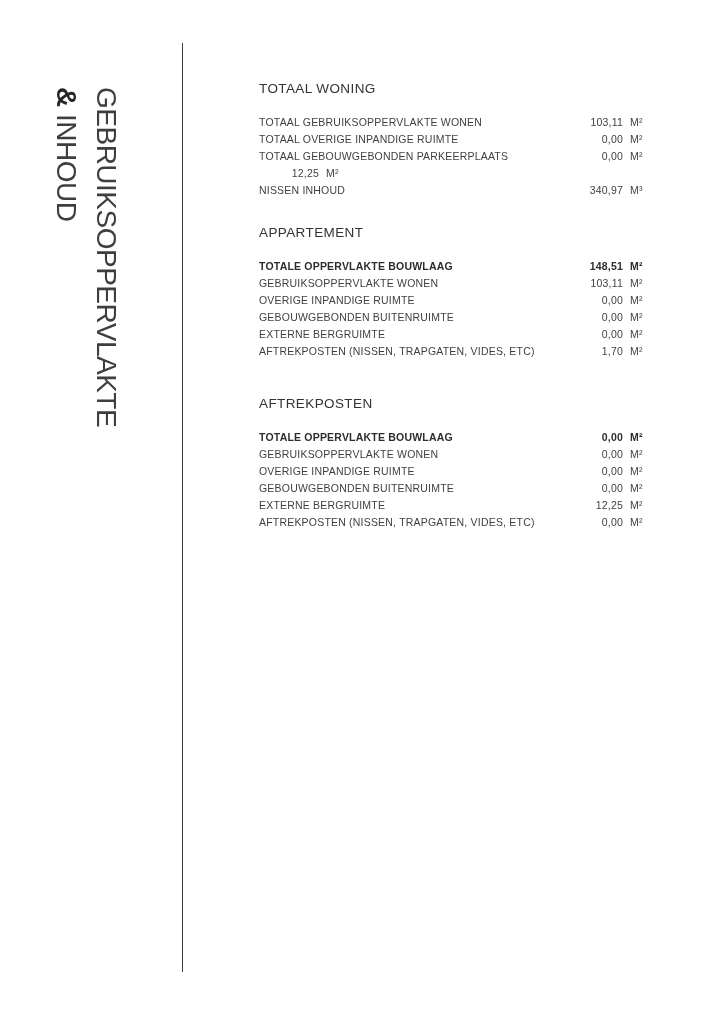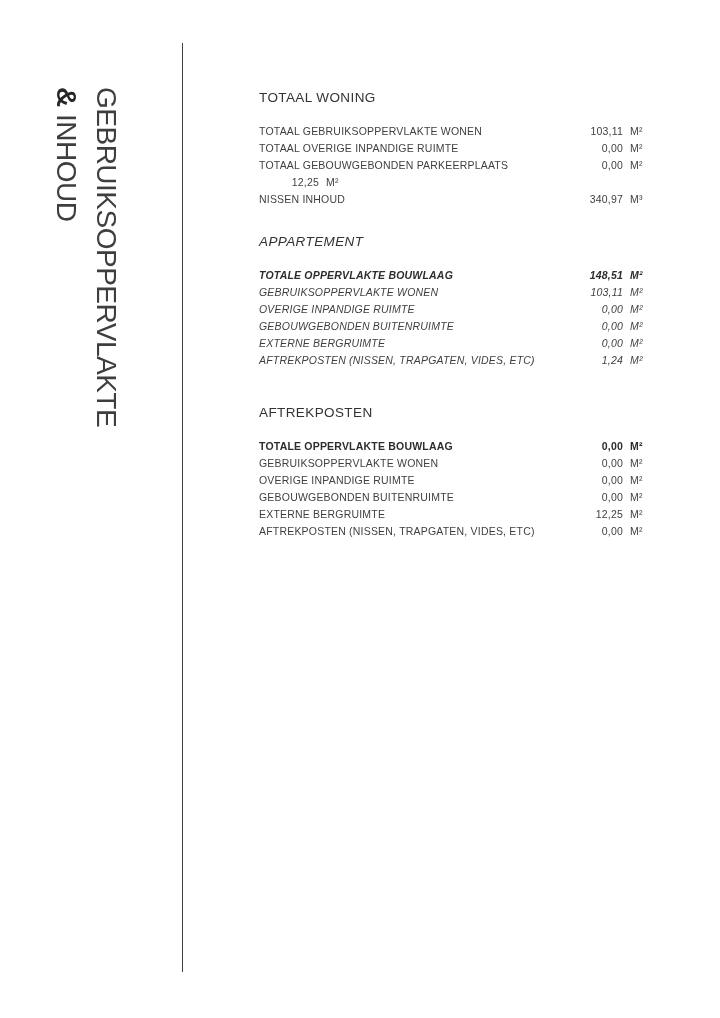--- a/index.html
+++ b/index.html
@@ -42,25 +42,25 @@
     top: 43px;
     width: 1px;
     height: 929px;
     background: #3f3f3f;
   }
 
   
   .content {
     position: absolute;
     left: 259px;
-    top: 90px;
+    top: 81px;
     width: 397px;
   }
   .section { margin: 0; }
-  .section:nth-child(2) { margin-top: 27px; font-style: italic; }
+  .section:nth-child(2) { margin-top: 27px; }
   .section:nth-child(3) { margin-top: 37px; }
 
   .section-heading {
     margin: 0 0 16px 0;
     font-size: 13.5px;
     font-weight: 400;
     letter-spacing: 0.4px;
     color: #333333;
     line-height: 16px;
   }
@@ -154,21 +154,21 @@
     <span class="value">0,00</span>
     <span class="unit">M²</span>
   </div>
           <div class="row">
     <span class="label">EXTERNE BERGRUIMTE</span>
     <span class="value">0,00</span>
     <span class="unit">M²</span>
   </div>
           <div class="row">
     <span class="label">AFTREKPOSTEN (NISSEN, TRAPGATEN, VIDES, ETC)</span>
-    <span class="value">1,24</span>
+    <span class="value">1,70</span>
     <span class="unit">M²</span>
   </div>
         </div>
   </section>
       <section class="section">
     <h2 class="section-heading">AFTREKPOSTEN</h2>
     <div class="rows">
           <div class="row bold">
     <span class="label">TOTALE OPPERVLAKTE BOUWLAAG</span>
     <span class="value">0,00</span>

